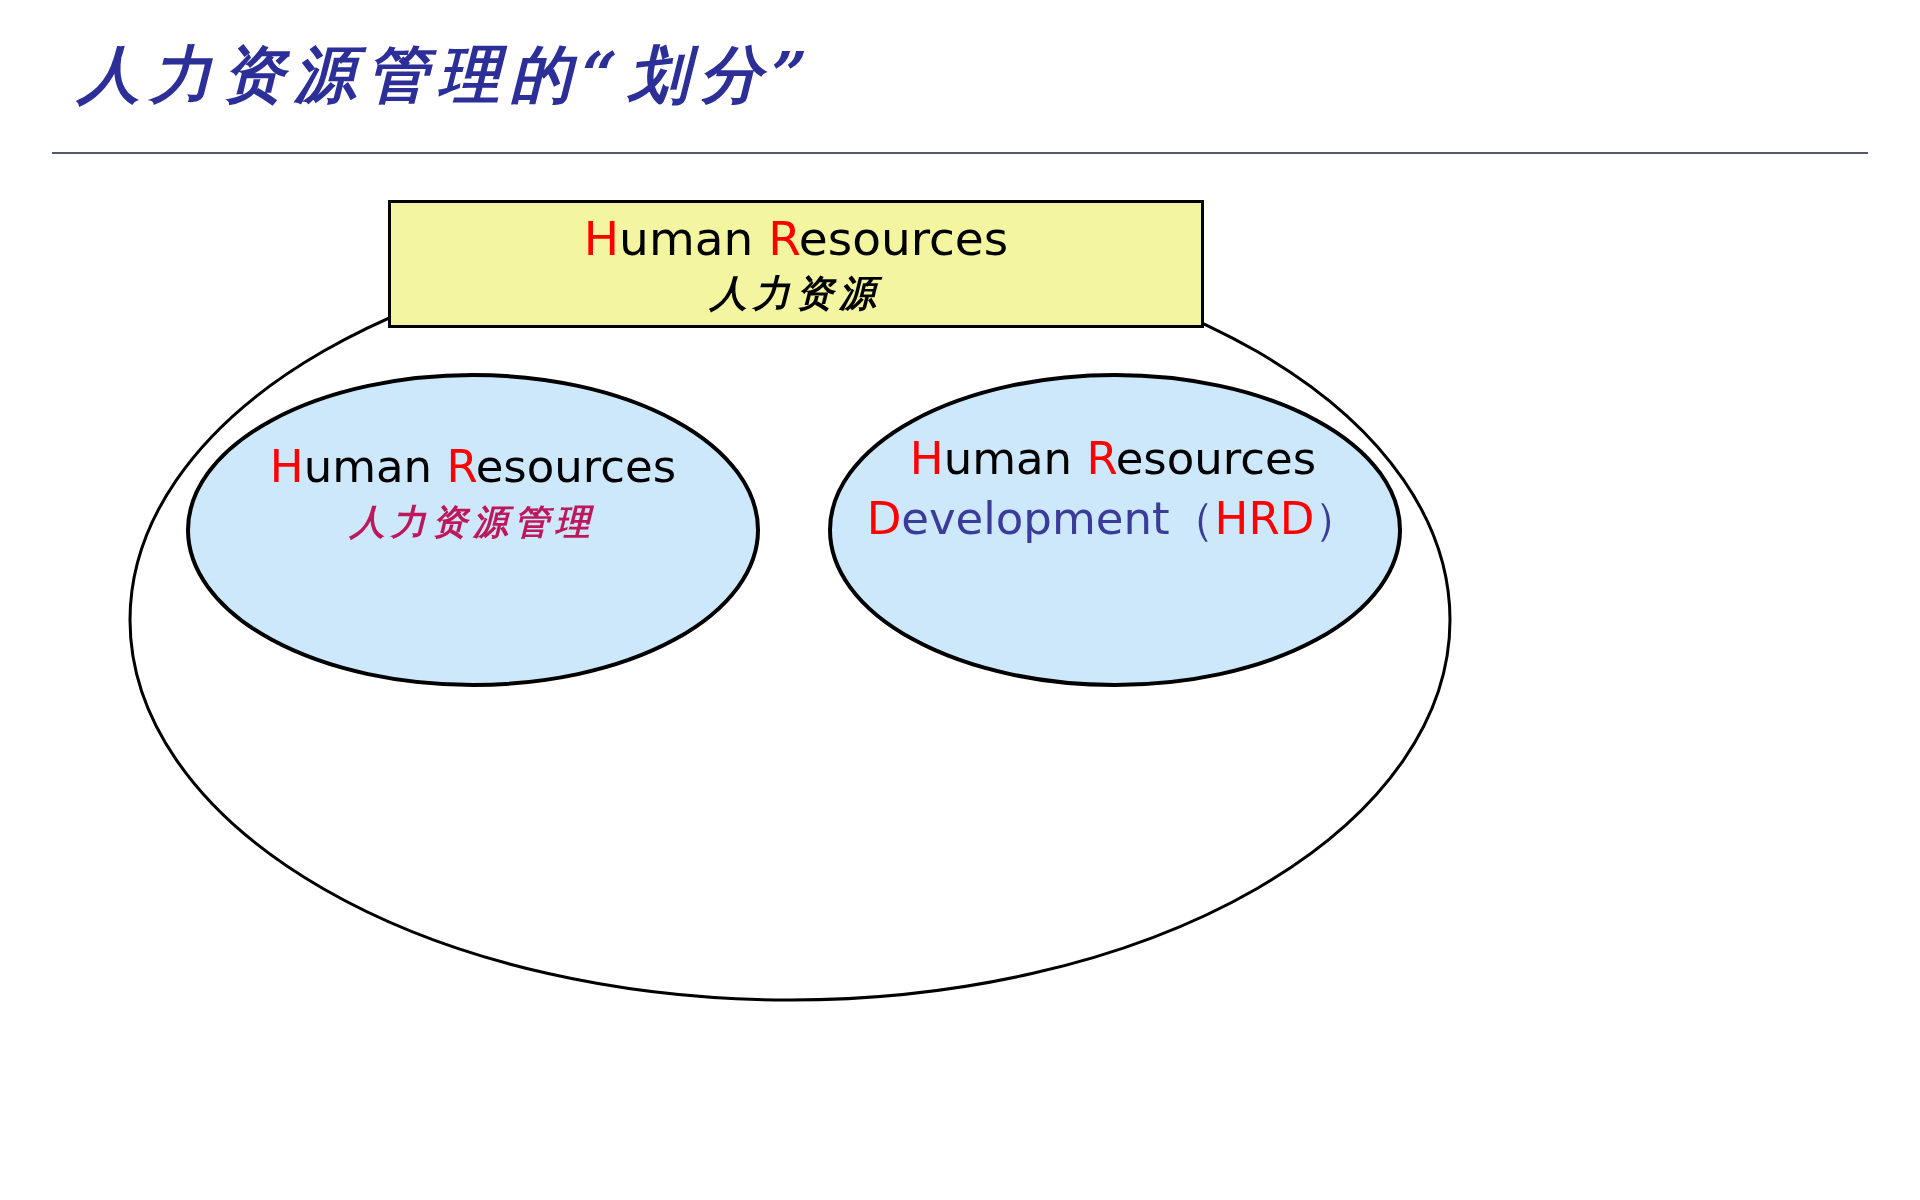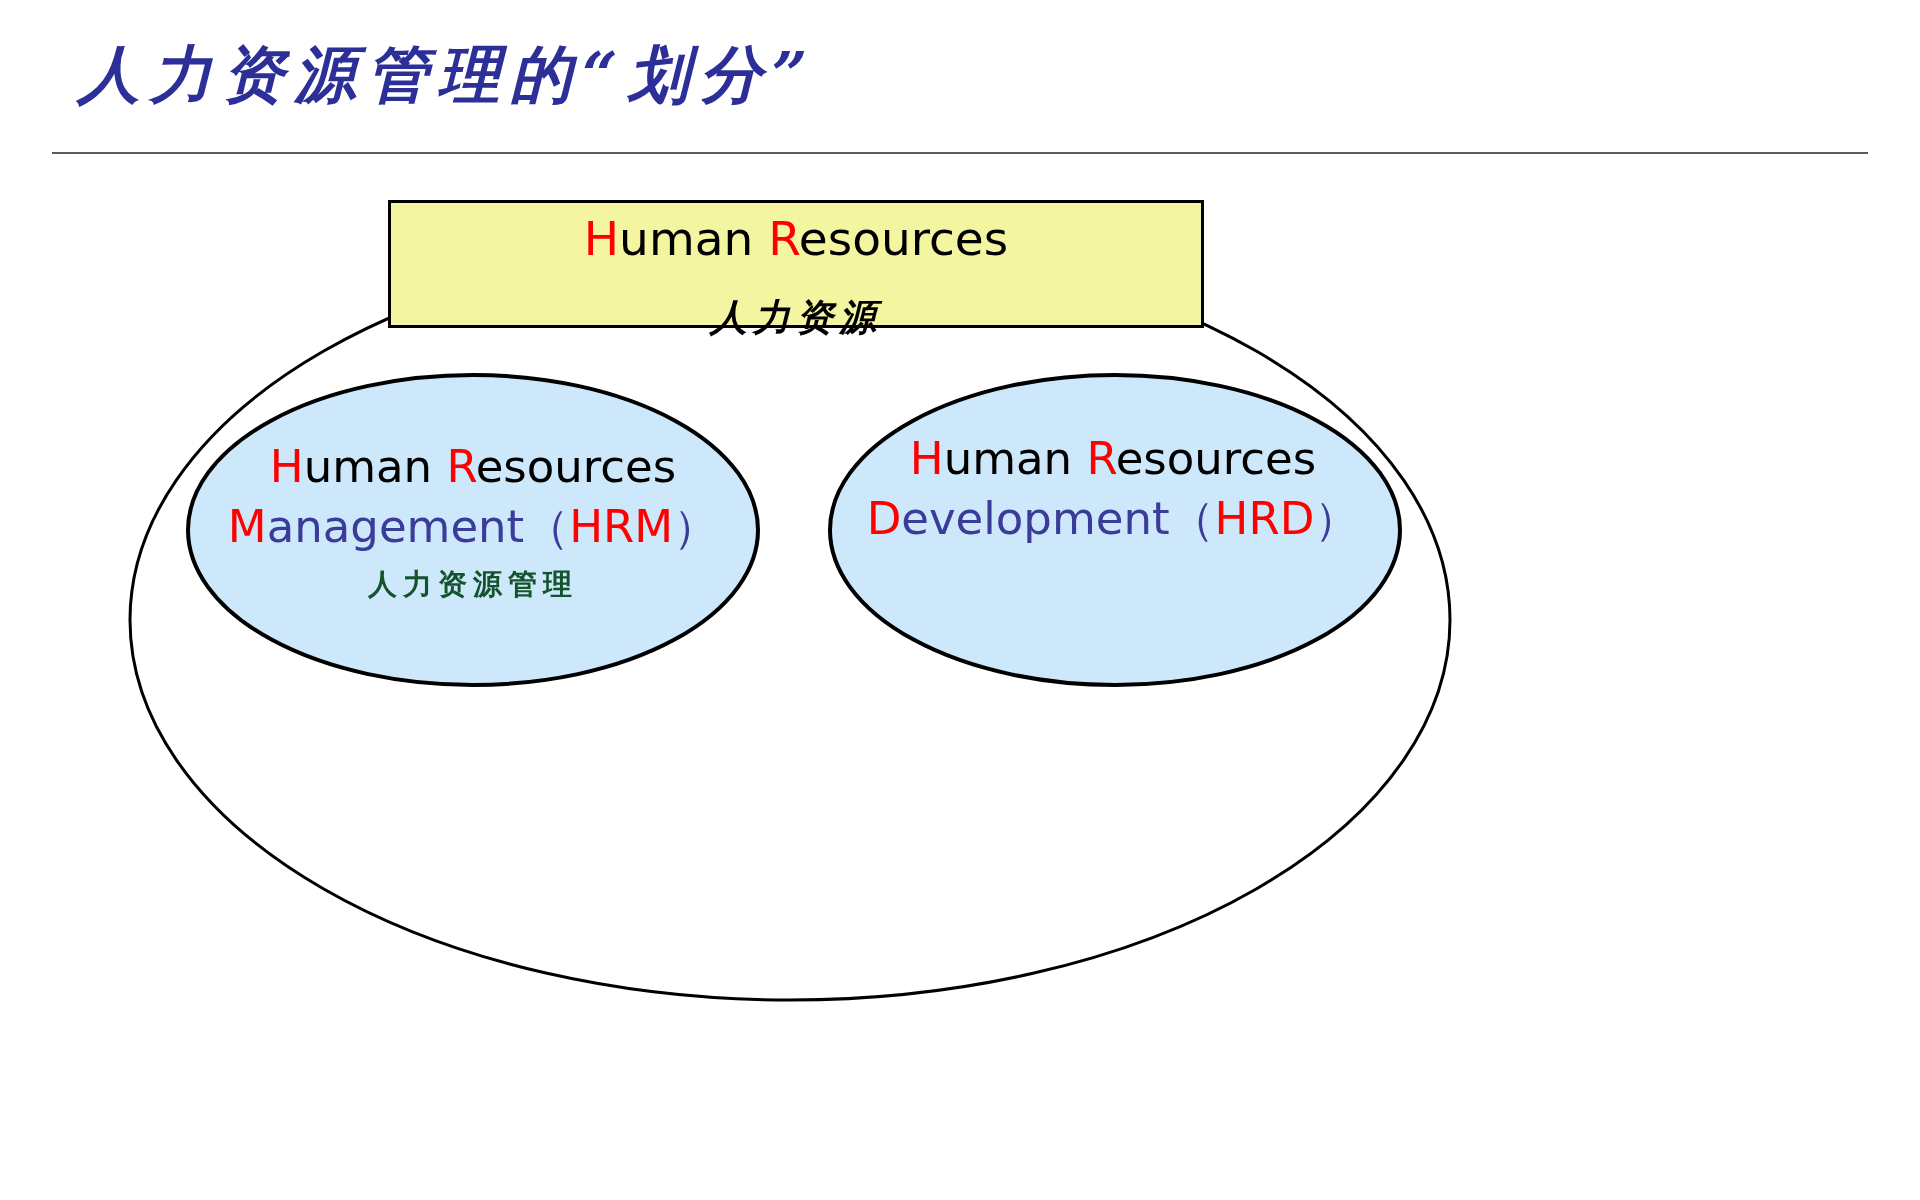--- a/index.html
+++ b/index.html
@@ -77,21 +77,20 @@
   }
   #hr-box .line-cn {
     font-family: "DejaVu Serif", serif;
     font-style: italic;
     font-weight: bold;
     font-size: 37px;
     line-height: 52px;
     letter-spacing: 6px;
     color: #000000;
     white-space: nowrap;
-    margin-top: 24px;
   }
 
   
   .sub-text {
     position: absolute;
     text-align: center;
     z-index: 4;
     white-space: nowrap;
   }
   .sub-text .line-en1 {
@@ -101,25 +100,26 @@
     color: #000000;
   }
   .sub-text .line-en2 {
     font-family: "DejaVu Sans", sans-serif;
     font-size: 45px;
     line-height: 62px;
     color: #3b3b99;
   }
   .sub-text .line-cn {
     font-family: "DejaVu Serif", serif;
+    font-style: italic;
     font-weight: bold;
-    font-size: 29px;
+    font-size: 35px;
     line-height: 52px;
     letter-spacing: 6px;
-    color: #14532d;
+    color: #be185d;
   }
 
   .cap-red { color: #ff0000; }
   .ink-blue { color: #3b3b99; }
   .paren { color: #3b3b99; }
 
   #hrm-text { left: 188px; top: 278px; width: 570px; }
   #hrd-text { left: 828px; top: 270px; width: 570px; }
 </style>
 </head>
@@ -139,21 +139,20 @@
     <ellipse cx="1115" cy="370" rx="285" ry="155" fill="#cce8fa" stroke="#000000" stroke-width="4"></ellipse>
   </svg>
 
   <div id="hr-box">
     <div class="line-en"><span class="cap-red">H</span><span>uman </span><span class="cap-red">R</span><span>esources</span></div>
     <div class="line-cn">人力资源</div>
   </div>
 
   <div id="hrm-text" class="sub-text">
     <div class="line-en1"><span class="cap-red">H</span><span>uman </span><span class="cap-red">R</span><span>esources</span></div>
-    <div class="line-en2"><span class="cap-red">M</span><span class="ink-blue">anagement</span><span class="paren">（</span><span class="cap-red">HRM</span><span class="paren">）</span></div>
     <div class="line-cn">人力资源管理</div>
   </div>
 
   <div id="hrd-text" class="sub-text">
     <div class="line-en1"><span class="cap-red">H</span><span>uman </span><span class="cap-red">R</span><span>esources</span></div>
     <div class="line-en2"><span class="cap-red">D</span><span class="ink-blue">evelopment</span><span class="paren">（</span><span class="cap-red">HRD</span><span class="paren">）</span></div>
   </div>
 
 </div>
 

